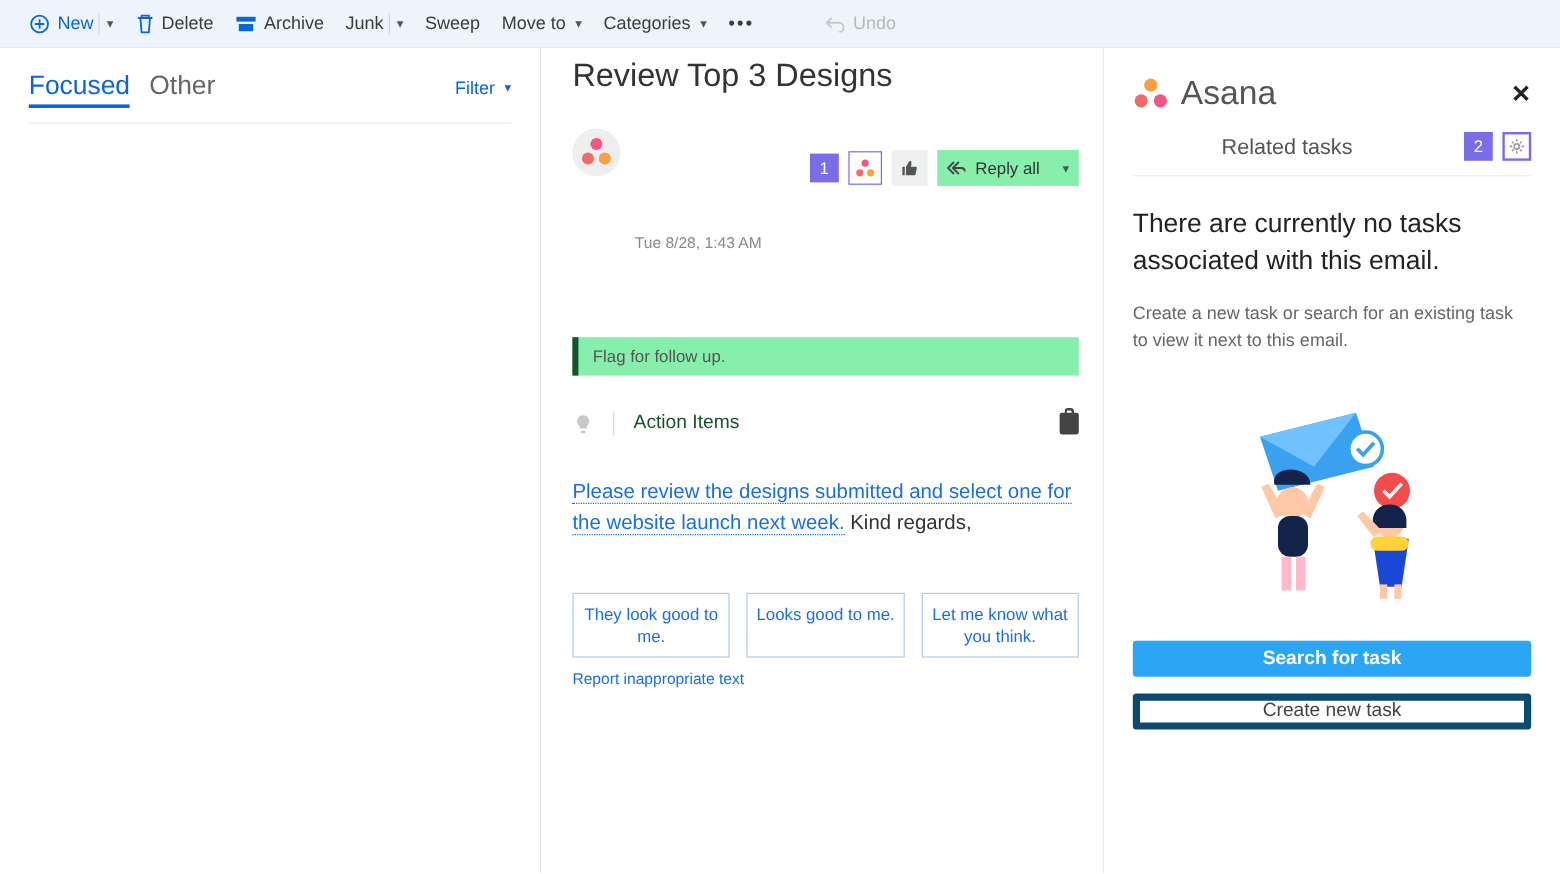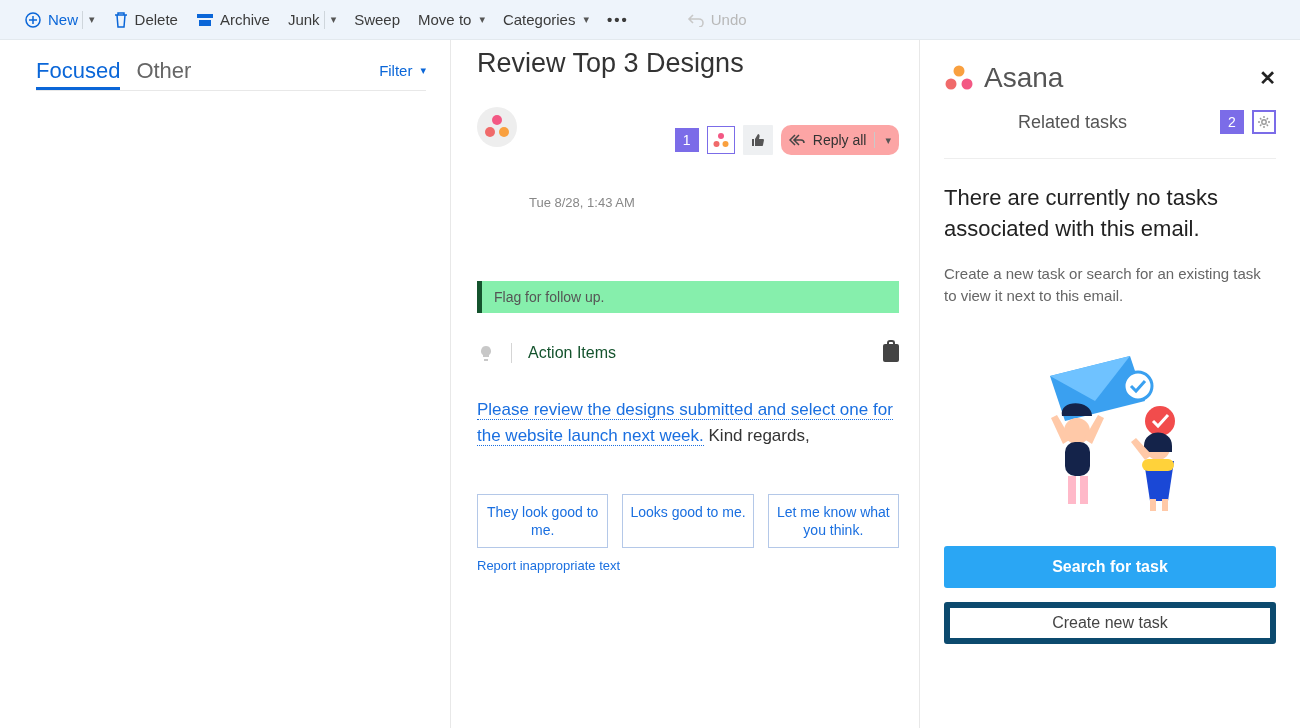--- a/index.html
+++ b/index.html
@@ -38,24 +38,24 @@
   }
 
   
   .col-list {
     width: 451px;
     border-right: 1px solid #e8e8e8;
     padding: 18px 24px;
   }
   .tabs-row {
     display: flex;
+    align-items: flex-end;
     justify-content: space-between;
     border-bottom: 1px solid #e8e8e8;
-    padding-bottom: 0;
-    margin-left: 12px;
+    padding-bottom: 12px;
   }
   .tabs { display: flex; gap: 16px; align-items: flex-end; }
   .tab {
     font-size: 22px;
     color: #666;
     padding-bottom: 6px;
     cursor: pointer;
   }
   .tab.active {
     color: #0a66d8;
@@ -143,29 +143,28 @@
     background: #fff;
   }
   .thumb-box {
     width: 30px; height: 30px;
     background: #eef0f2;
     display: inline-flex; align-items: center; justify-content: center;
     border-radius: 1px;
     color: #555;
   }
   .reply-box {
-    background: #fca5a5;
+    background: #86efac;
     height: 30px;
     display: inline-flex;
     align-items: center;
     padding: 0 8px;
     gap: 8px;
     color: #333;
     font-size: 14px;
-    border-radius: 10px;
   }
   .reply-box .sep2 { width: 1px; height: 16px; background: #c9c9c9; }
 
   .flag-bar {
     margin-top: 71px;
     background: #86efac;
     border-left: 5px solid #14532d;
     padding: 8px 12px;
     font-size: 14px;
     color: #555;
@@ -237,21 +236,21 @@
     color: #555;
     font-weight: 300;
   }
   .close-x { font-size: 20px; font-weight: 700; cursor: pointer; color: #222; }
   .rel-row {
     display: flex;
     align-items: center;
     justify-content: flex-end;
     gap: 8px;
     margin-top: 16px;
-    padding-bottom: 24px;
+    padding-bottom: 12px;
     border-bottom: 1px solid #eee;
   }
   .rel-row .rel-label { font-size: 18px; color: #555; margin-right: auto; padding-left: 74px; }
   .badge-2 {
     width: 24px; height: 24px;
     background: #7b6ce8; color: #fff;
     display: inline-flex; align-items: center; justify-content: center;
     font-size: 14px;
   }
   .gear-box {
@@ -277,21 +276,21 @@
   }
 
   .illustration {
     margin: 38px auto 30px auto;
     width: 200px; height: 170px;
     position: relative;
   }
 
   .btn {
     width: 100%;
-    height: 42px;
+    height: 30px;
     display: flex;
     align-items: center;
     justify-content: center;
     font-size: 16px;
     cursor: pointer;
     border-radius: 3px;
     margin-bottom: 14px;
   }
   .btn-primary {
     background: #2aa6f4;

